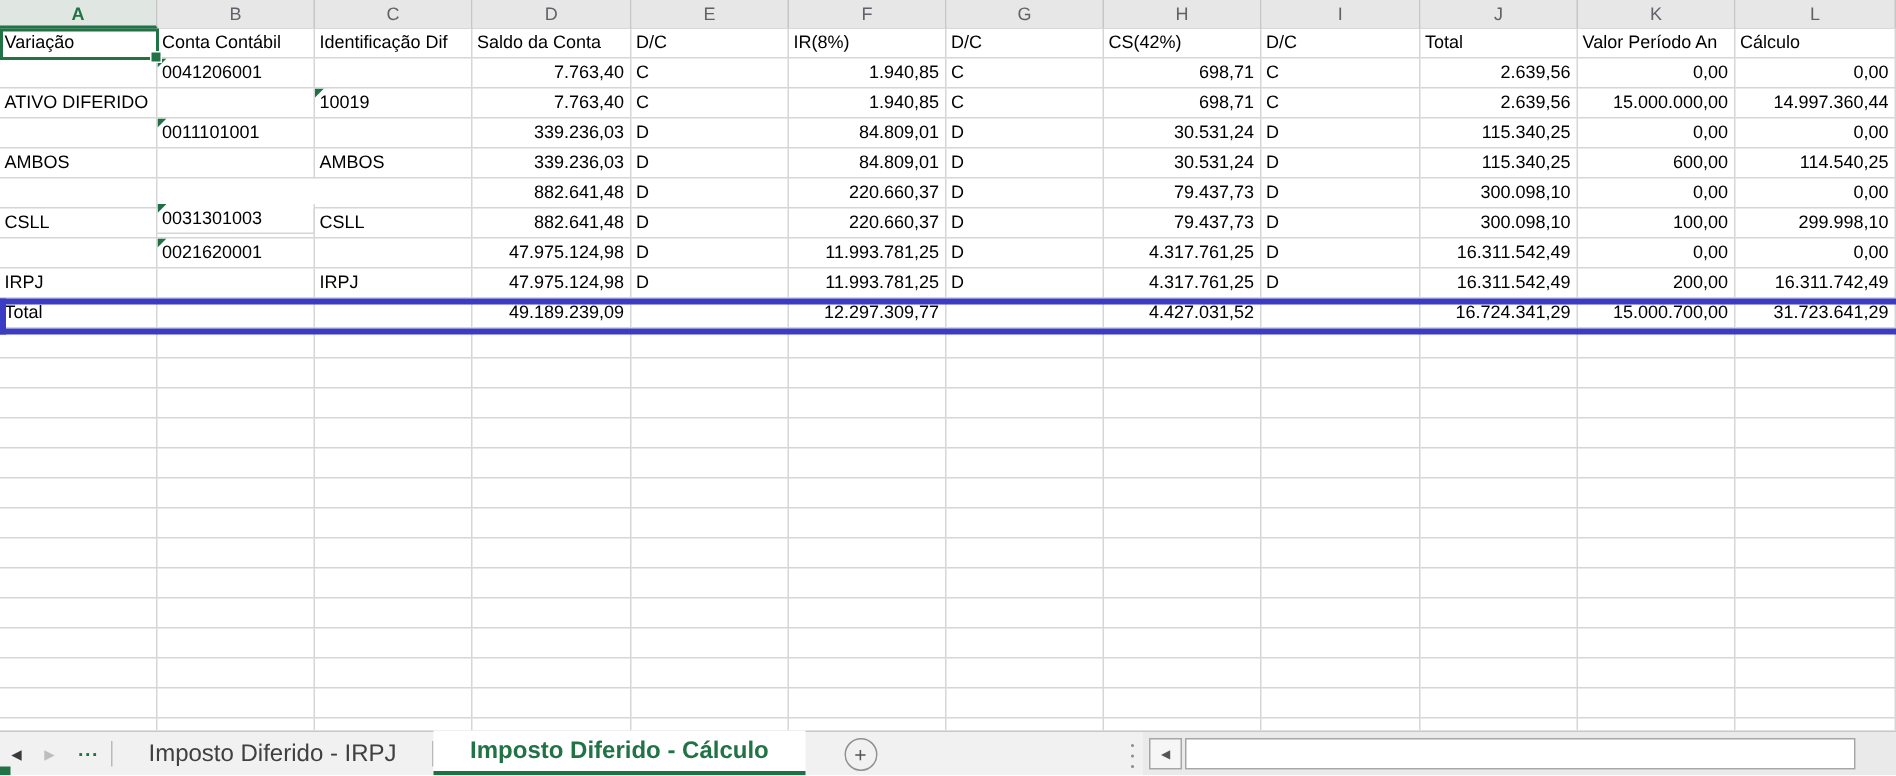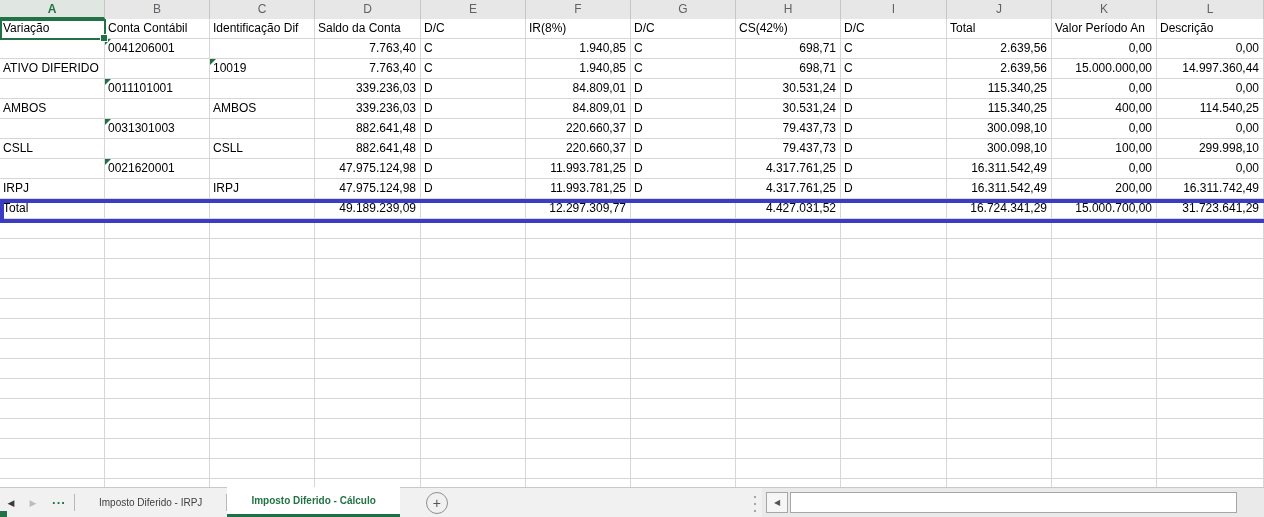--- a/index.html
+++ b/index.html
@@ -30,21 +30,21 @@
              pointer-events:none;}
   
   #tabbar{position:absolute;left:0;top:487px;width:1264px;height:30px;background:#F1F1F1;
           border-top:1px solid #C8C8C8;box-sizing:border-box;display:flex;align-items:stretch;}
   .navbtn{width:22px;display:flex;align-items:center;justify-content:center;font-size:9px;color:#3A3A3A;}
   .navbtn.disabled{color:#BDBDBD;}
   #more-sheets{width:30px;display:flex;align-items:center;justify-content:center;color:#217346;
                font-weight:bold;font-size:13px;letter-spacing:1px;padding-bottom:6px;}
   .tab-div{width:1px;background:#B9B9B9;margin:6px 0;}
   .sheet-tab{display:flex;align-items:center;justify-content:center;padding:0 24px;color:#404040;
-             font-size:10px;white-space:nowrap;}
+             font-size:16px;white-space:nowrap;}
   .sheet-tab.active{background:#fff;color:#217346;font-weight:bold;border-bottom:3px solid #1E7145;
                     margin-top:-1px;box-sizing:border-box;}
   #add-sheet{width:20px;height:20px;margin:4px 0 0 26px;border:1px solid #909090;border-radius:50%;
              display:flex;align-items:center;justify-content:center;color:#555;font-size:14px;line-height:1;}
   #drag-dots{position:absolute;left:752px;top:496px;width:6px;height:16px;display:flex;flex-direction:column;
              justify-content:space-between;align-items:center;}
   #drag-dots i{width:2px;height:2px;background:#8A8A8A;border-radius:50%;}
   #hscroll{position:absolute;left:762px;top:488px;width:502px;height:29px;background:#EAEAEA;}
   #hscroll-left{position:absolute;left:4px;top:4px;width:22px;height:21px;background:#F6F6F6;
                 border:1px solid #A6A6A6;box-sizing:border-box;display:flex;align-items:center;
@@ -79,21 +79,21 @@
           <div class="cell left" style="width: 105px;">Conta Contábil</div>
           <div class="cell left" style="width: 105px;">Identificação Dif</div>
           <div class="cell left" style="width: 106px;">Saldo da Conta</div>
           <div class="cell left" style="width: 105px;">D/C</div>
           <div class="cell left" style="width: 105px;">IR(8%)</div>
           <div class="cell left" style="width: 105px;">D/C</div>
           <div class="cell left" style="width: 105px;">CS(42%)</div>
           <div class="cell left" style="width: 106px;">D/C</div>
           <div class="cell left" style="width: 105px;">Total</div>
           <div class="cell left" style="width: 105px;">Valor Período An</div>
-          <div class="cell left" style="width: 107px;">Descrição</div>
+          <div class="cell left" style="width: 107px;">Cálculo</div>
         </div>
         <div class="grid-row">
           <div class="cell left" style="width: 105px;"></div>
           <div class="cell left" style="width: 105px;">0041206001<span class="flag"></span></div>
           <div class="cell left" style="width: 105px;"></div>
           <div class="cell right" style="width: 106px;">7.763,40</div>
           <div class="cell left" style="width: 105px;">C</div>
           <div class="cell right" style="width: 105px;">1.940,85</div>
           <div class="cell left" style="width: 105px;">C</div>
           <div class="cell right" style="width: 105px;">698,71</div>
@@ -134,26 +134,26 @@
           <div class="cell left" style="width: 105px;">AMBOS</div>
           <div class="cell left" style="width: 105px;"></div>
           <div class="cell left" style="width: 105px;">AMBOS</div>
           <div class="cell right" style="width: 106px;">339.236,03</div>
           <div class="cell left" style="width: 105px;">D</div>
           <div class="cell right" style="width: 105px;">84.809,01</div>
           <div class="cell left" style="width: 105px;">D</div>
           <div class="cell right" style="width: 105px;">30.531,24</div>
           <div class="cell left" style="width: 106px;">D</div>
           <div class="cell right" style="width: 105px;">115.340,25</div>
-          <div class="cell right" style="width: 105px;">400,00</div>
+          <div class="cell right" style="width: 105px;">600,00</div>
           <div class="cell right" style="width: 107px;">114.540,25</div>
         </div>
         <div class="grid-row">
           <div class="cell left" style="width: 105px;"></div>
-          <div class="cell left" style="width: 105px;">0031301003<span class="flag"></span></div>
+          <div class="cell left" style="width: 105px; margin-top: 17px;">0031301003<span class="flag"></span></div>
           <div class="cell left" style="width: 105px;"></div>
           <div class="cell right" style="width: 106px;">882.641,48</div>
           <div class="cell left" style="width: 105px;">D</div>
           <div class="cell right" style="width: 105px;">220.660,37</div>
           <div class="cell left" style="width: 105px;">D</div>
           <div class="cell right" style="width: 105px;">79.437,73</div>
           <div class="cell left" style="width: 106px;">D</div>
           <div class="cell right" style="width: 105px;">300.098,10</div>
           <div class="cell right" style="width: 105px;">0,00</div>
           <div class="cell right" style="width: 107px;">0,00</div>

